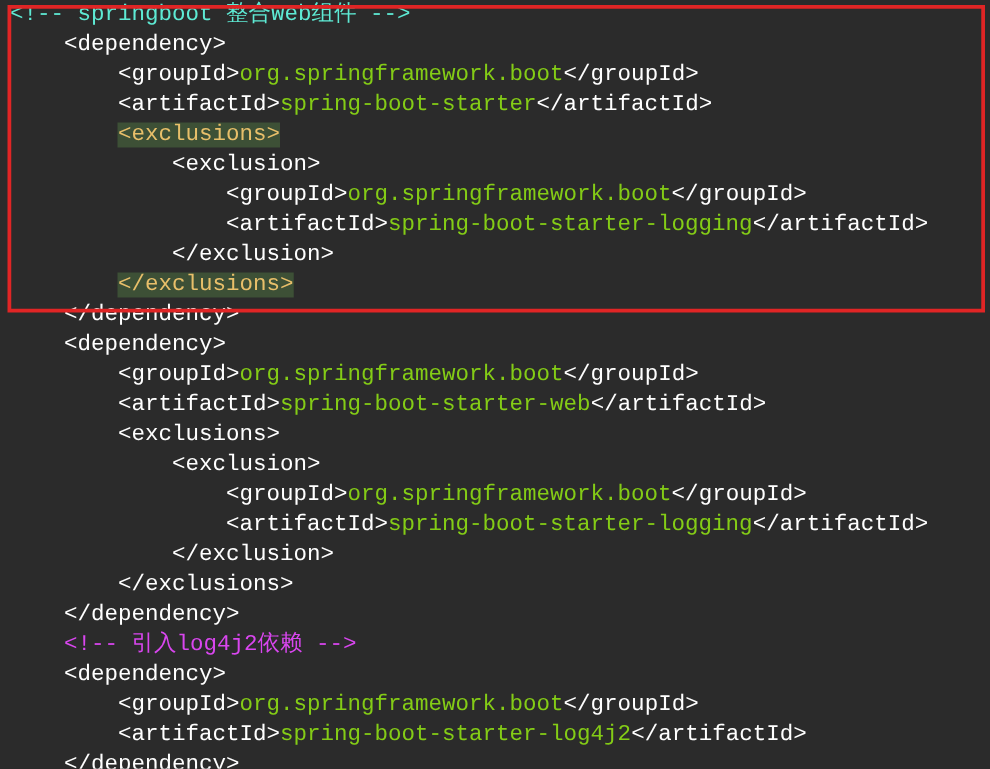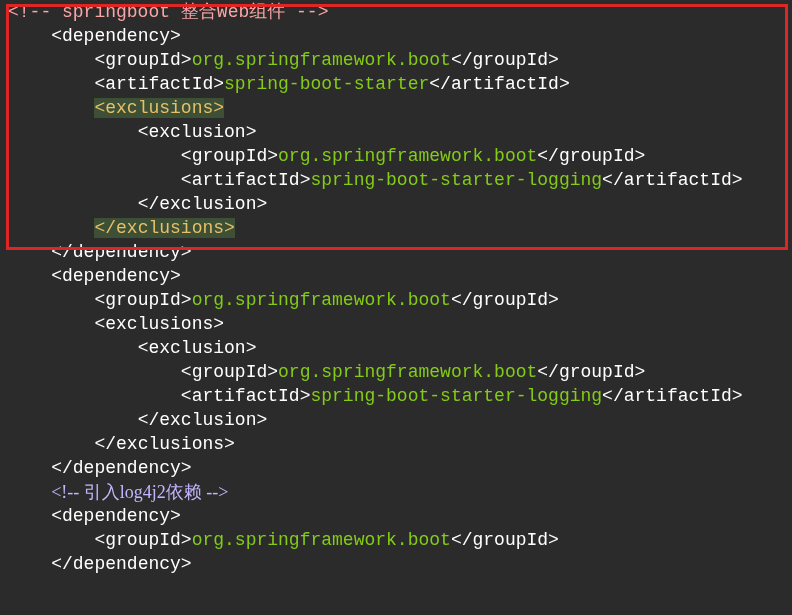--- a/index.html
+++ b/index.html
@@ -17,23 +17,23 @@
     padding: 0 0 0 8px;
     color: #a9b7c6;
     position: relative;
   }
   .line {
     white-space: pre;
     height: 24px;
   }
   .tag        { color: #ffffff; }
   .text       { color: #84cc16; }   
-  .comment    { color: #c4b5fd; font-family: Liberation Serif, serif; }
+  .comment    { color: #d946ef; }
   .hl-tag     { color: #e8bf6a; background:#3d5036; } 
-  .dim        { color: #fca5a5; }
+  .dim        { color: #5eead4; }
   .highlight-box {
     position: absolute;
     border: 3px solid #e02525;
     pointer-events: none;
     left: 6px;
     top: 4px;
     width: 776px;
     height: 240px;
   }
 </style>
@@ -48,24 +48,26 @@
     <div class="line">        <span class="tag">&lt;artifactId&gt;</span><span class="text">spring-boot-starter</span><span class="tag">&lt;/artifactId&gt;</span></div>
     <div class="line">        <span class="hl-tag">&lt;exclusions&gt;</span></div>
     <div class="line">            <span class="tag">&lt;exclusion&gt;</span></div>
     <div class="line">                <span class="tag">&lt;groupId&gt;</span><span class="text">org.springframework.boot</span><span class="tag">&lt;/groupId&gt;</span></div>
     <div class="line">                <span class="tag">&lt;artifactId&gt;</span><span class="text">spring-boot-starter-logging</span><span class="tag">&lt;/artifactId&gt;</span></div>
     <div class="line">            <span class="tag">&lt;/exclusion&gt;</span></div>
     <div class="line">        <span class="hl-tag">&lt;/exclusions&gt;</span></div>
     <div class="line">    <span class="tag">&lt;/dependency&gt;</span></div>
     <div class="line">    <span class="tag">&lt;dependency&gt;</span></div>
     <div class="line">        <span class="tag">&lt;groupId&gt;</span><span class="text">org.springframework.boot</span><span class="tag">&lt;/groupId&gt;</span></div>
+    <div class="line">        <span class="tag">&lt;artifactId&gt;</span><span class="text">spring-boot-starter-web</span><span class="tag">&lt;/artifactId&gt;</span></div>
     <div class="line">        <span class="tag">&lt;exclusions&gt;</span></div>
     <div class="line">            <span class="tag">&lt;exclusion&gt;</span></div>
     <div class="line">                <span class="tag">&lt;groupId&gt;</span><span class="text">org.springframework.boot</span><span class="tag">&lt;/groupId&gt;</span></div>
     <div class="line">                <span class="tag">&lt;artifactId&gt;</span><span class="text">spring-boot-starter-logging</span><span class="tag">&lt;/artifactId&gt;</span></div>
     <div class="line">            <span class="tag">&lt;/exclusion&gt;</span></div>
     <div class="line">        <span class="tag">&lt;/exclusions&gt;</span></div>
     <div class="line">    <span class="tag">&lt;/dependency&gt;</span></div>
     <div class="line">    <span class="comment">&lt;!-- 引入log4j2依赖 --&gt;</span></div>
     <div class="line">    <span class="tag">&lt;dependency&gt;</span></div>
     <div class="line">        <span class="tag">&lt;groupId&gt;</span><span class="text">org.springframework.boot</span><span class="tag">&lt;/groupId&gt;</span></div>
+    <div class="line">        <span class="tag">&lt;artifactId&gt;</span><span class="text">spring-boot-starter-log4j2</span><span class="tag">&lt;/artifactId&gt;</span></div>
     <div class="line">    <span class="tag">&lt;/dependency&gt;</span></div>
   </div>
 
 </body></html>

